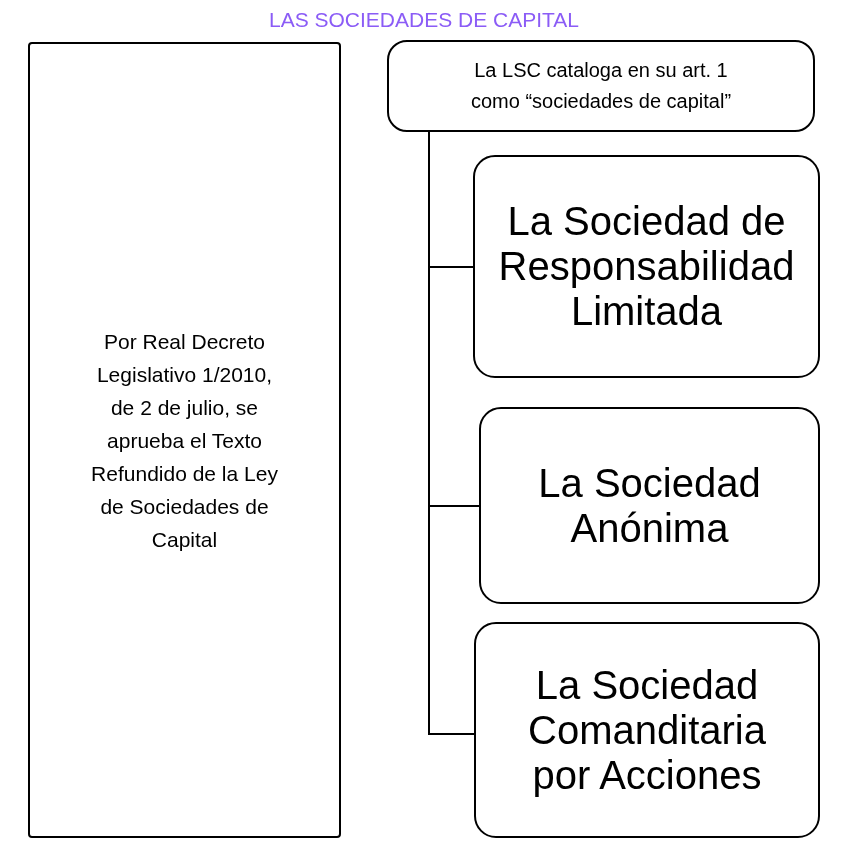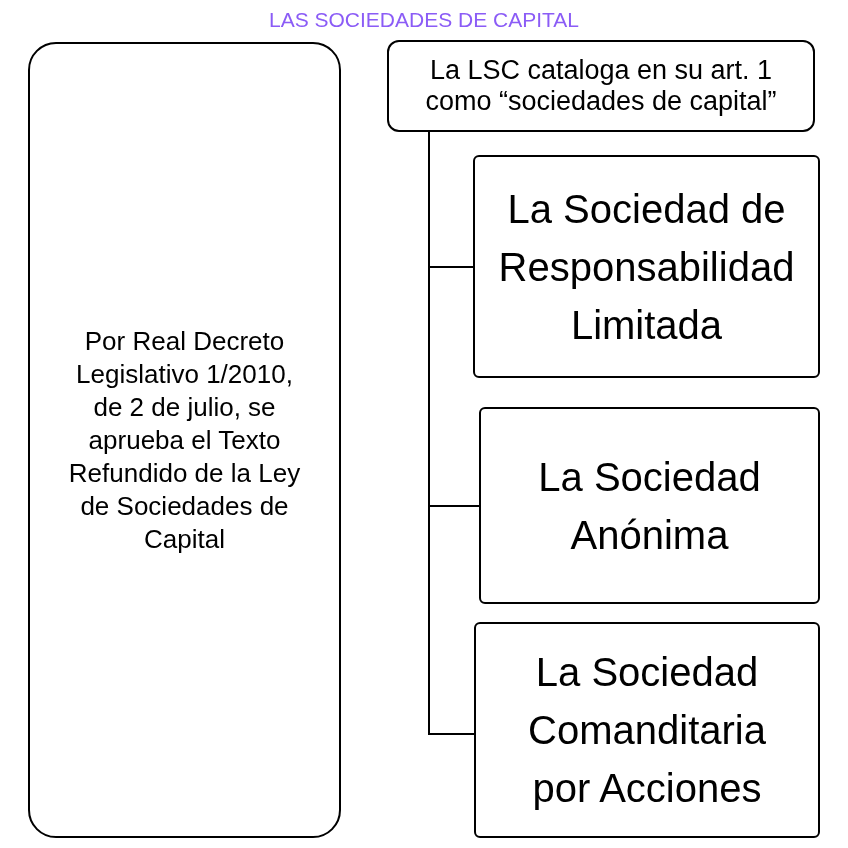--- a/index.html
+++ b/index.html
@@ -36,39 +36,39 @@
     align-items: center;
     justify-content: center;
     text-align: center;
     white-space: pre-line;
   }
   .intro-box {
     left: 28px;
     top: 42px;
     width: 313px;
     height: 796px;
-    border-radius: 28px;
-    font-size: 26px;
+    border-radius: 4px;
+    font-size: 21px;
     line-height: 33px;
     padding: 25px;
   }
   .header-box {
     left: 387px;
     top: 40px;
     width: 428px;
     height: 92px;
-    border-radius: 12px;
-    font-size: 27px;
+    border-radius: 20px;
+    font-size: 20px;
     line-height: 31px;
     padding: 4px;
   }
   .type-box {
-    border-radius: 6px;
+    border-radius: 22px;
     font-size: 40px;
-    line-height: 58px;
+    line-height: 45px;
     padding: 8px;
   }
   .type-box-1 { left: 473px; top: 155px; width: 347px; height: 223px; }
   .type-box-2 { left: 479px; top: 407px; width: 341px; height: 197px; }
   .type-box-3 { left: 474px; top: 622px; width: 346px; height: 216px; }
   .connector {
     position: absolute;
     background: #000000;
   }
   .trunk    { left: 428px; top: 131px; width: 2px;  height: 603px; }

